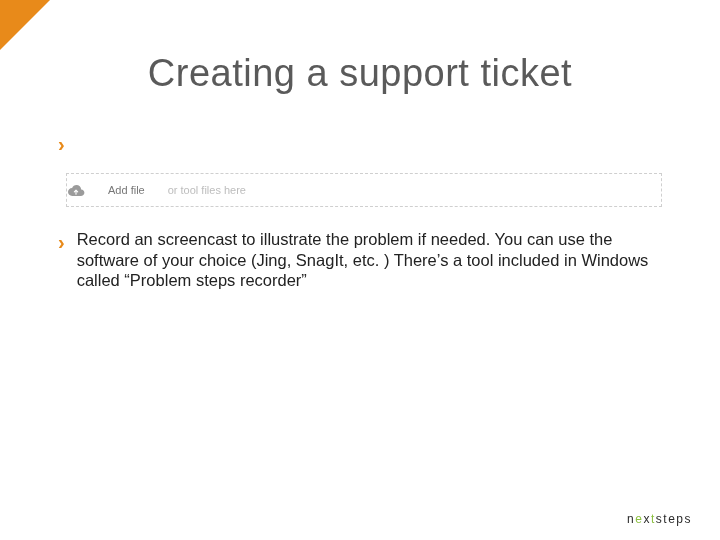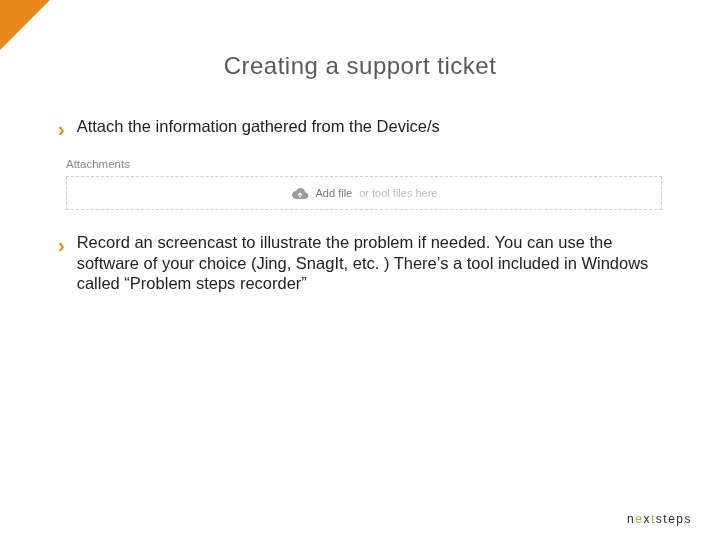--- a/index.html
+++ b/index.html
@@ -10,21 +10,21 @@
     position: relative;
   }
   .corner {
     position: absolute;
     top: 0; left: 0;
     width: 0; height: 0;
     border-top: 50px solid #e88a1a;
     border-right: 50px solid transparent;
   }
   .slide-title {
-    font-size: 24px;
+    font-size: 38px;
     font-weight: 300;
     color: #5a5a5a;
     text-align: center;
     margin-top: 52px;
     letter-spacing: 0.5px;
   }
   .content {
     padding: 36px 58px 0 58px;
   }
   .bullet-row {
@@ -53,22 +53,22 @@
     font-size: 11.5px;
     color: #888;
     margin-bottom: 6px;
     margin-left: 0;
   }
   .dropzone {
     border: 1.5px dashed #cfcfcf;
     height: 34px;
     display: flex;
     align-items: center;
-    justify-content: center;
-    gap: 7px;
+    justify-content: flex-start;
+    gap: 23px;
     background: #fff;
   }
   .dz-icon svg { display:block; }
   .dz-main {
     font-size: 11px;
     color: #777;
   }
   .dz-hint {
     font-size: 11px;
     color: #bdbdbd;
@@ -88,25 +88,23 @@
 <body>
 
 <div class="corner"></div>
 
 <h1 class="slide-title">Creating a support ticket</h1>
 
 <div class="content">
 
   <div class="bullet-row">
     <span class="chev">›</span>
-    <div class="bullet-text">Attach the information gathered from the Device/s</div>
   </div>
 
   <div class="attach-block">
-    <div class="attach-label">Attachments</div>
     <div class="dropzone">
       <span class="dz-icon">
         <svg width="18" height="13" viewBox="0 0 18 13">
           <path d="M14.2 5.4c-.1-2.5-2.2-4.4-4.7-4.4-2 0-3.7 1.2-4.4 3C2.8 4 1 5.9 1 8.1 1 10.4 2.9 12 5.2 12h8.6c2 0 3.6-1.5 3.6-3.3 0-1.7-1.4-3.1-3.2-3.3z" fill="#9b9b9b"></path>
           <path d="M9 10.2V6.4M7.3 7.8 9 6.1l1.7 1.7" stroke="#fff" stroke-width="1.1" fill="none" stroke-linecap="round" stroke-linejoin="round"></path>
         </svg>
       </span>
       <span class="dz-main">Add file</span>
       <span class="dz-hint">or tool files here</span>
     </div>

